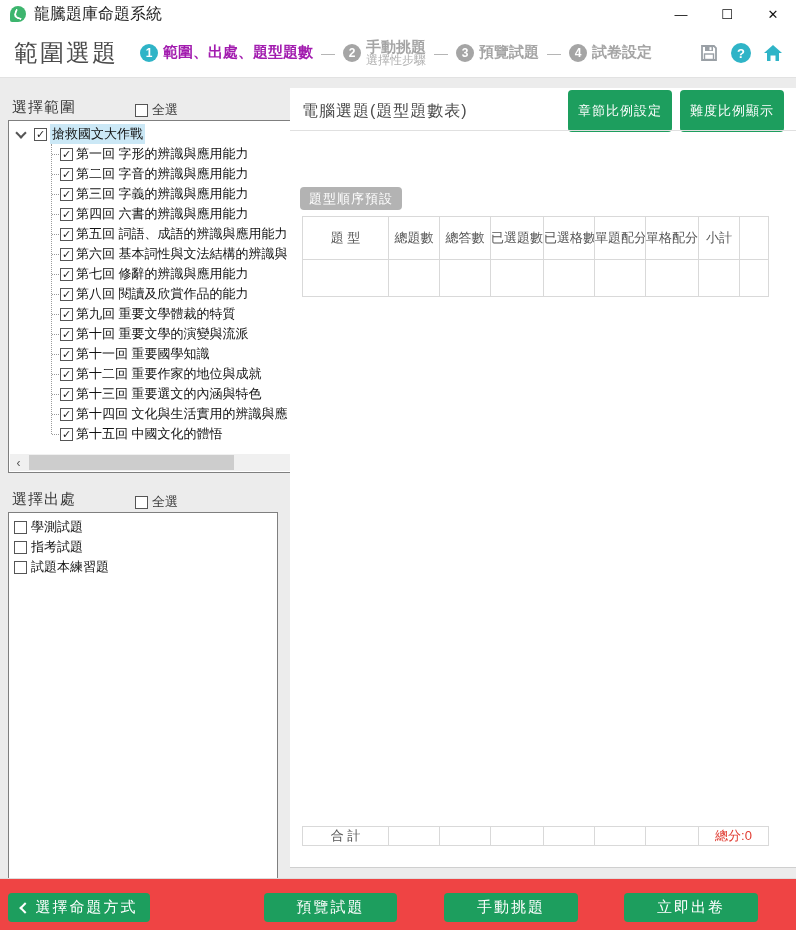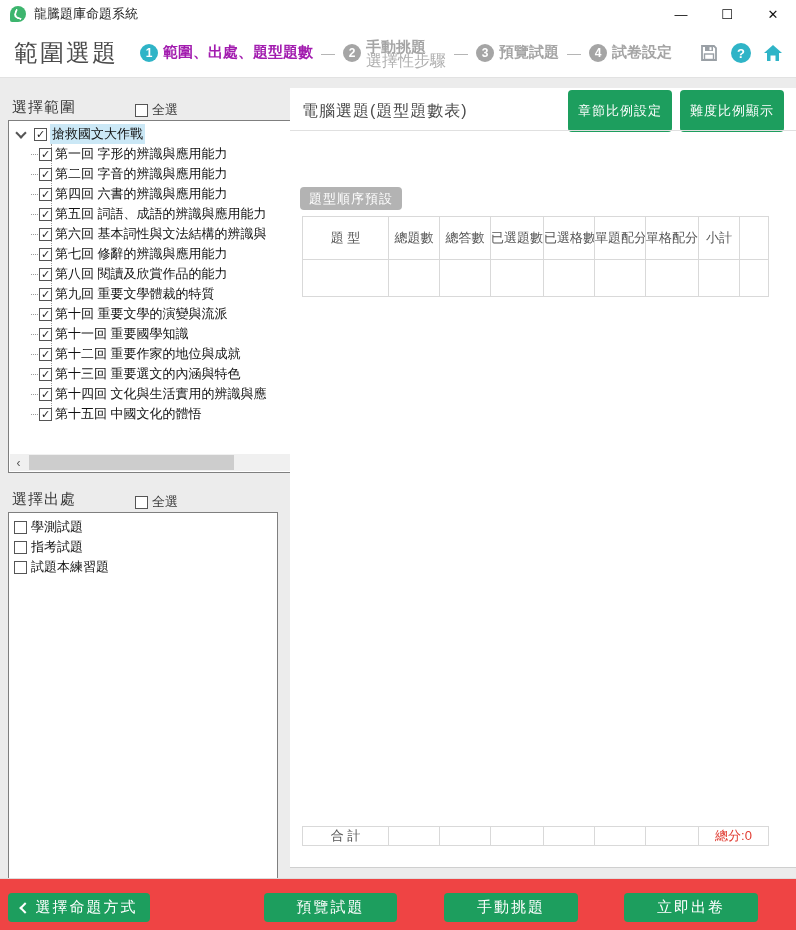--- a/index.html
+++ b/index.html
@@ -4,34 +4,34 @@
 <style>
   * { margin:0; padding:0; box-sizing:border-box; }
   html,body { width:796px; height:930px; }
   body { font-family:"Liberation Sans","DejaVu Sans",sans-serif; background:#ececec; }
   .app { position:relative; width:796px; height:930px; overflow:hidden; background:#ececec; }
 
   
   .titlebar { position:absolute; left:0; top:0; width:796px; height:28px; background:#ffffff; display:flex; align-items:center; }
   .app-icon { width:16px; height:16px; margin-left:10px; border-radius:50% 50% 50% 12%; background:#3db56e; position:relative; }
   .app-icon::after { content:""; position:absolute; left:4px; top:4px; width:7px; height:7px; border-left:2px solid #fff; border-bottom:2px solid #fff; border-radius:0 0 0 5px; transform:rotate(20deg); }
-  .win-title { font-size:13px; color:#222; margin-left:8px; }
+  .win-title { font-size:16px; color:#222; margin-left:8px; }
   .win-controls { margin-left:auto; display:flex; align-items:center; height:100%; }
   .win-btn { width:46px; height:100%; display:flex; align-items:center; justify-content:center; font-size:13px; color:#111; cursor:default; }
 
   
   .header { position:absolute; left:0; top:28px; width:796px; height:50px; background:#ffffff; border-bottom:1px solid #e2e2e2; display:flex; align-items:center; }
   .page-title { font-size:24px; font-weight:400; color:#4a4a4a; margin-left:14px; letter-spacing:2px; }
   .steps { display:flex; align-items:center; margin-left:22px; }
   .step { display:flex; align-items:center; }
   .step-circle { width:18px; height:18px; border-radius:50%; color:#fff; font-size:12px; font-weight:bold; display:flex; align-items:center; justify-content:center; background:#a5a5a5; flex:none; }
   .step-label { font-size:15px; font-weight:bold; color:#a5a5a5; margin-left:5px; white-space:nowrap; }
   .step.active .step-circle { background:#2fb4c7; }
   .step.active .step-label { color:#a21caf; }
-  .step-sub { font-size:16px; color:#b0b0b0; line-height:11px;text-align:right; }
+  .step-sub { font-size:12px; color:#b0b0b0; line-height:11px;text-align:right; }
   .step-labelcol { display:flex; flex-direction:column; margin-left:5px; }
   .step-labelcol .step-label { margin-left:0; line-height:16px; }
   .step-sep { color:#b5b5b5; font-size:14px; margin:0 8px; }
   .header-icons { margin-left:auto; margin-right:12px; display:flex; align-items:center; gap:10px; }
   .hicon { width:22px; height:22px; display:flex; align-items:center; justify-content:center; }
 
   
   .section-label { position:absolute; font-size:15px; color:#3a3a3a; letter-spacing:1px; }
   .selectall { position:absolute; display:flex; align-items:center; gap:4px; font-size:13px; color:#3a3a3a; }
   .cb { width:13px; height:13px; border:1px solid #555; background:#fff; display:inline-flex; align-items:center; justify-content:center; font-size:11px; line-height:11px; color:#222; flex:none; }
@@ -39,21 +39,21 @@
   .panel-box { position:absolute; background:#fff; border:1px solid #7f7f7f; overflow:hidden; }
 
   
   .tree { position:relative; padding-top:3px; }
   .tree-root { display:flex; align-items:center; height:20px; padding-left:8px; }
   .expander { width:8px; height:8px; border-left:2px solid #555; border-bottom:2px solid #555; transform:rotate(-45deg); margin-right:9px; margin-top:-3px; flex:none; }
   .tree-root .cb { margin-right:3px; }
   .tree-root-label { font-size:13px; color:#111; background:#cbe8f6; padding:1px 2px; white-space:nowrap; }
   .tree-items { position:relative; }
   .tree-items::before { content:""; position:absolute; left:42px; top:0; bottom:10px; border-left:1px dotted #9a9a9a; }
-  .tree-item { display:flex; align-items:center; height:20px; padding-left:22px; position:relative; white-space:nowrap; }
+  .tree-item { display:flex; align-items:center; height:20px; padding-left:43px; position:relative; white-space:nowrap; }
   .tree-item::before { content:""; width:7px; border-top:1px dotted #9a9a9a; margin-right:1px; flex:none; }
   .tree-item .cb { margin-right:3px; }
   .tree-item-label { font-size:13px; color:#111; }
 
   .hscroll { position:absolute; left:1px; right:1px; bottom:1px; height:17px; background:#f0f0f0; display:flex; align-items:center; }
   .hscroll-arrow { width:17px; height:17px; display:flex; align-items:center; justify-content:center; font-size:12px; color:#555; }
   .hscroll-thumb { height:15px; background:#cdcdcd; width:205px; margin-left:2px; }
   .hscroll .right { margin-left:auto; }
 
   .source-item { display:flex; align-items:center; gap:4px; height:20px; padding-left:5px; font-size:13px; color:#111; }
@@ -164,20 +164,24 @@
         <div class="tree-item">
             <span class="cb checked"></span>
             <span class="tree-item-label">第一回 字形的辨識與應用能力</span>
           </div>
         <div class="tree-item">
             <span class="cb checked"></span>
             <span class="tree-item-label">第二回 字音的辨識與應用能力</span>
           </div>
         <div class="tree-item">
             <span class="cb checked"></span>
+            <span class="tree-item-label">第三回 字義的辨識與應用能力</span>
+          </div>
+        <div class="tree-item">
+            <span class="cb checked"></span>
             <span class="tree-item-label">第四回 六書的辨識與應用能力</span>
           </div>
         <div class="tree-item">
             <span class="cb checked"></span>
             <span class="tree-item-label">第五回 詞語、成語的辨識與應用能力</span>
           </div>
         <div class="tree-item">
             <span class="cb checked"></span>
             <span class="tree-item-label">第六回 基本詞性與文法結構的辨識與</span>
           </div>

